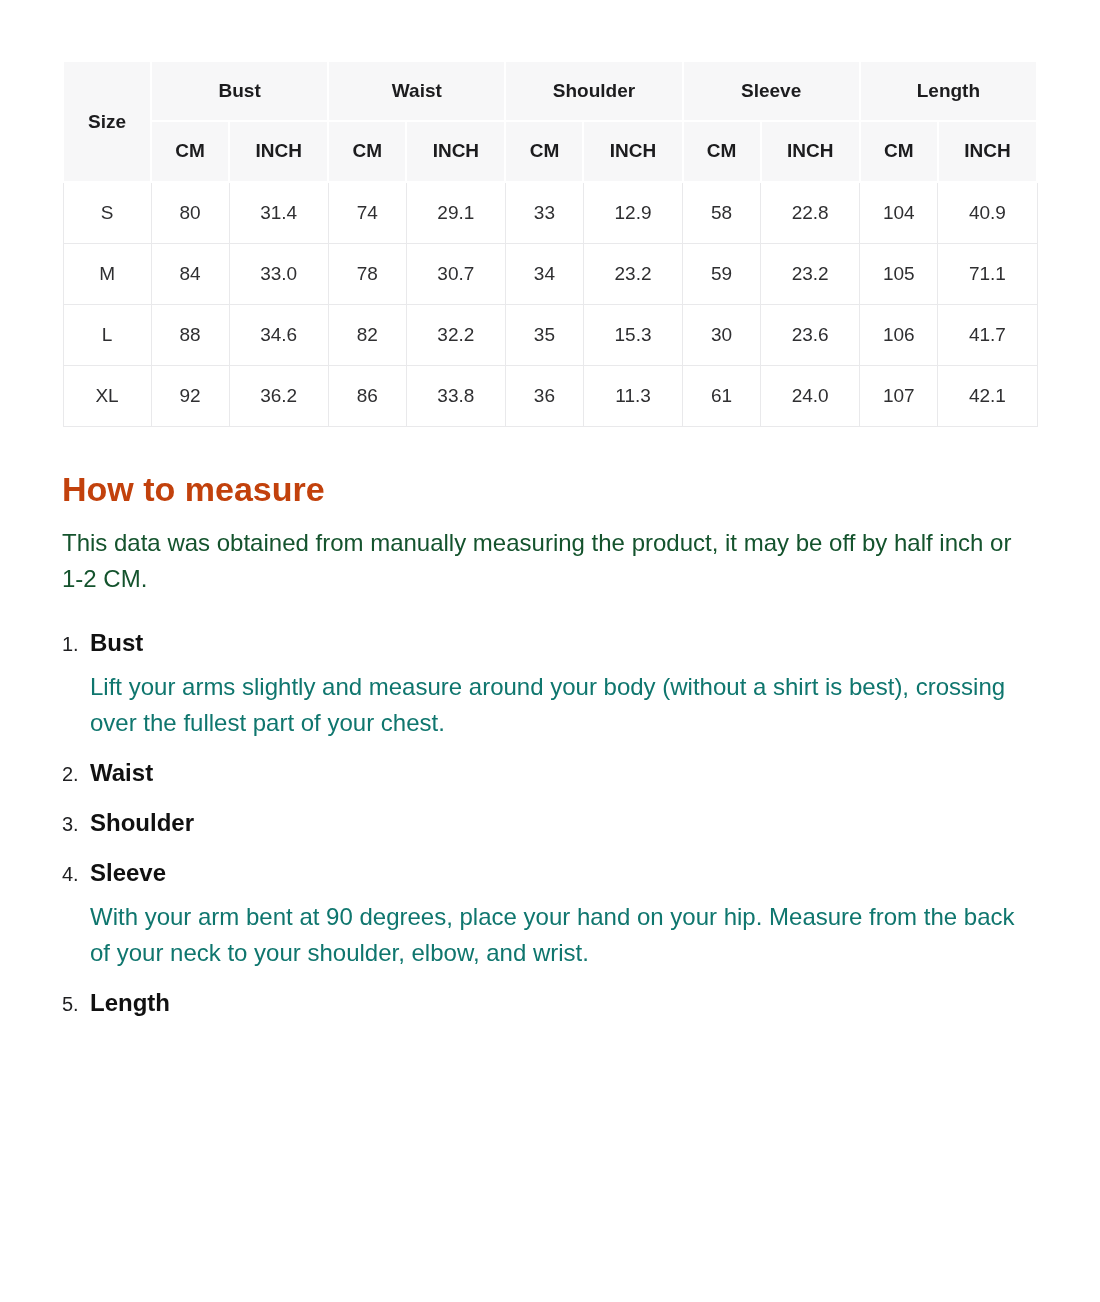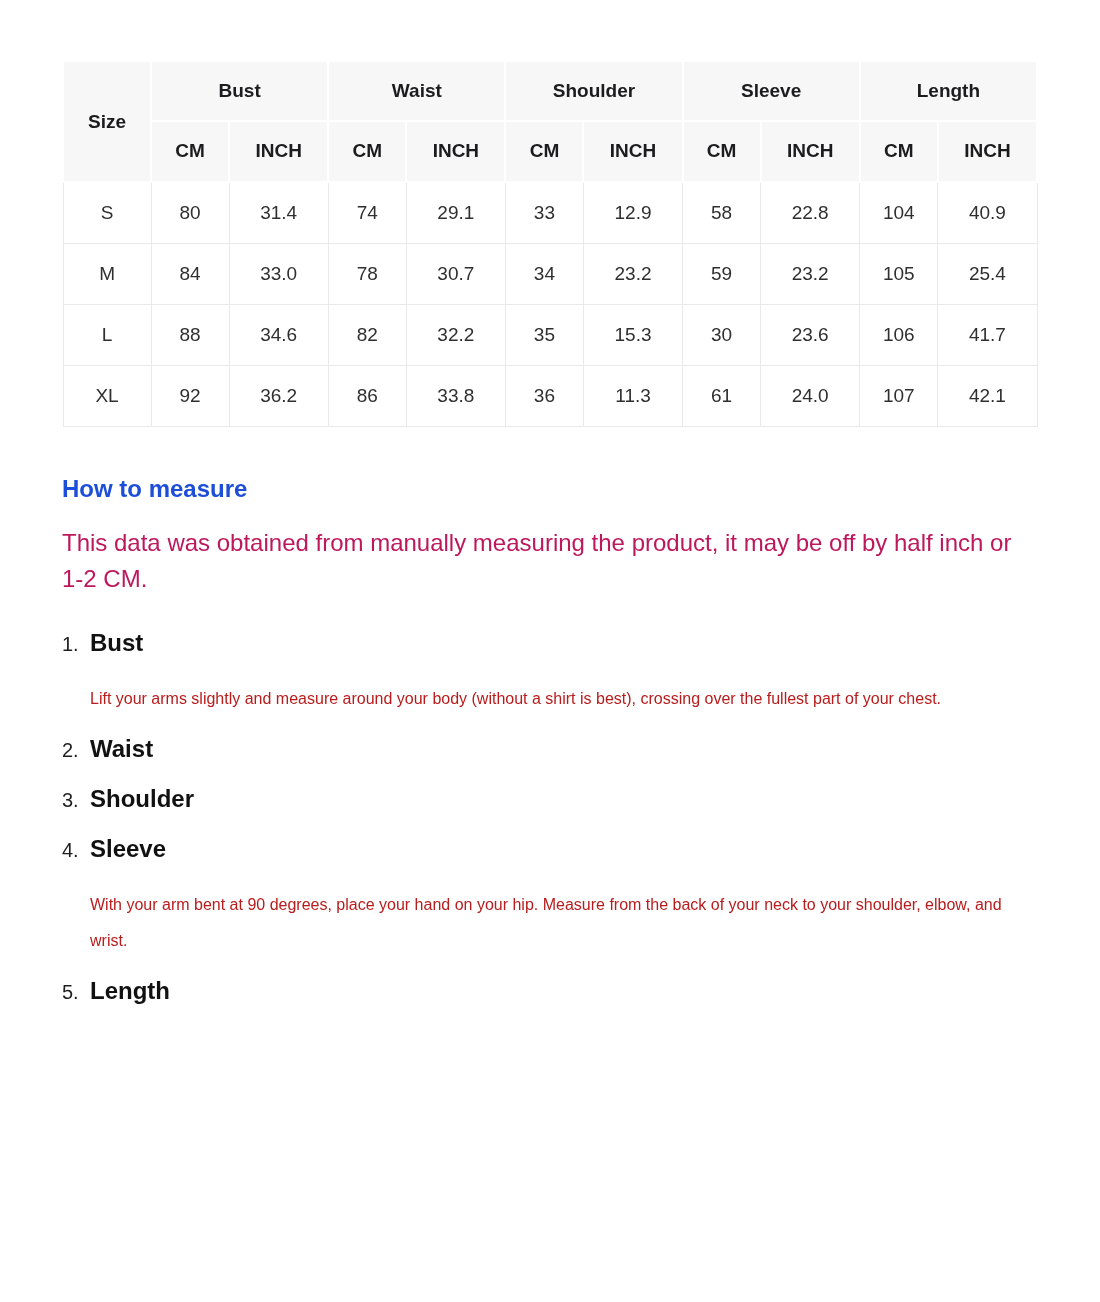--- a/index.html
+++ b/index.html
@@ -46,30 +46,30 @@
     font-size: 19px;
     font-weight: normal;
     color: #2f2f31;
     background: #ffffff;
   }
 
   
   .measure-section { margin-top: 44px; }
   .measure-title {
     margin: 0 0 18px 0;
-    font-size: 24px;
+    font-size: 34px;
     line-height: 36px;
     font-weight: bold;
-    color: #1d4ed8;
+    color: #c2410c;
   }
   .measure-intro {
     margin: 0 0 28px 0;
     font-size: 24px;
     line-height: 36px;
-    color: #be185d;
+    color: #14532d;
     max-width: 960px;
   }
   ol.steps {
     list-style: none;
     margin: 0;
     padding: 0;
   }
   li.step { margin: 0 0 14px 0; }
   .step-head {
     display: flex;
@@ -81,24 +81,24 @@
     font-size: 20px;
     color: #1f1f21;
   }
   .step-label {
     font-size: 24px;
     line-height: 36px;
     font-weight: bold;
     color: #111111;
   }
   .step-desc {
-    margin: 20px 0 0 28px;
-    font-size: 16px;
-    line-height: 36px;
-    color: #b91c1c;
+    margin: 8px 0 0 28px;
+    font-size: 24px;
+    line-height: 36px;
+    color: #0f766e;
     max-width: 950px;
   }
 </style>
 </head>
 <body>
 
 <div class="page">
 
   <table class="size-table">
     <colgroup>
@@ -154,21 +154,21 @@
           <td>M</td>
           <td>84</td>
           <td>33.0</td>
           <td>78</td>
           <td>30.7</td>
           <td>34</td>
           <td>23.2</td>
           <td>59</td>
           <td>23.2</td>
           <td>105</td>
-          <td>25.4</td>
+          <td>71.1</td>
         </tr>
         <tr>
           <td>L</td>
           <td>88</td>
           <td>34.6</td>
           <td>82</td>
           <td>32.2</td>
           <td>35</td>
           <td>15.3</td>
           <td>30</td>

